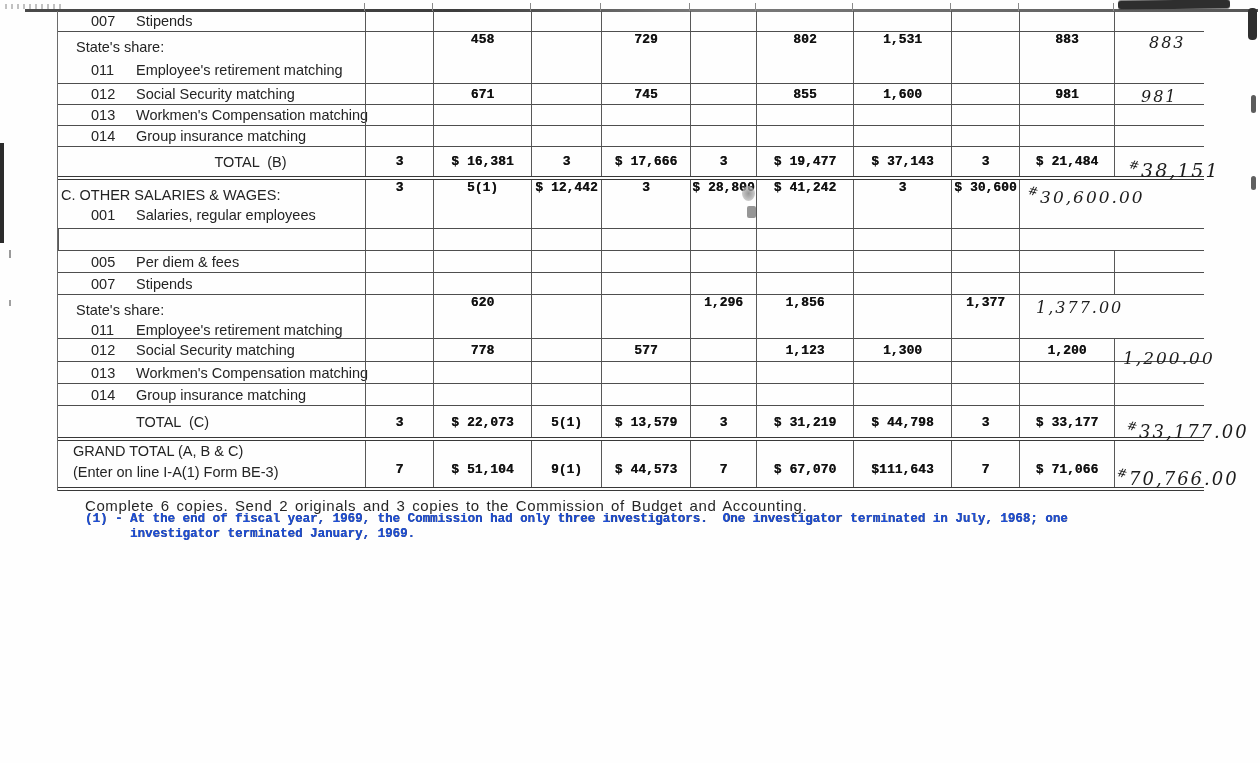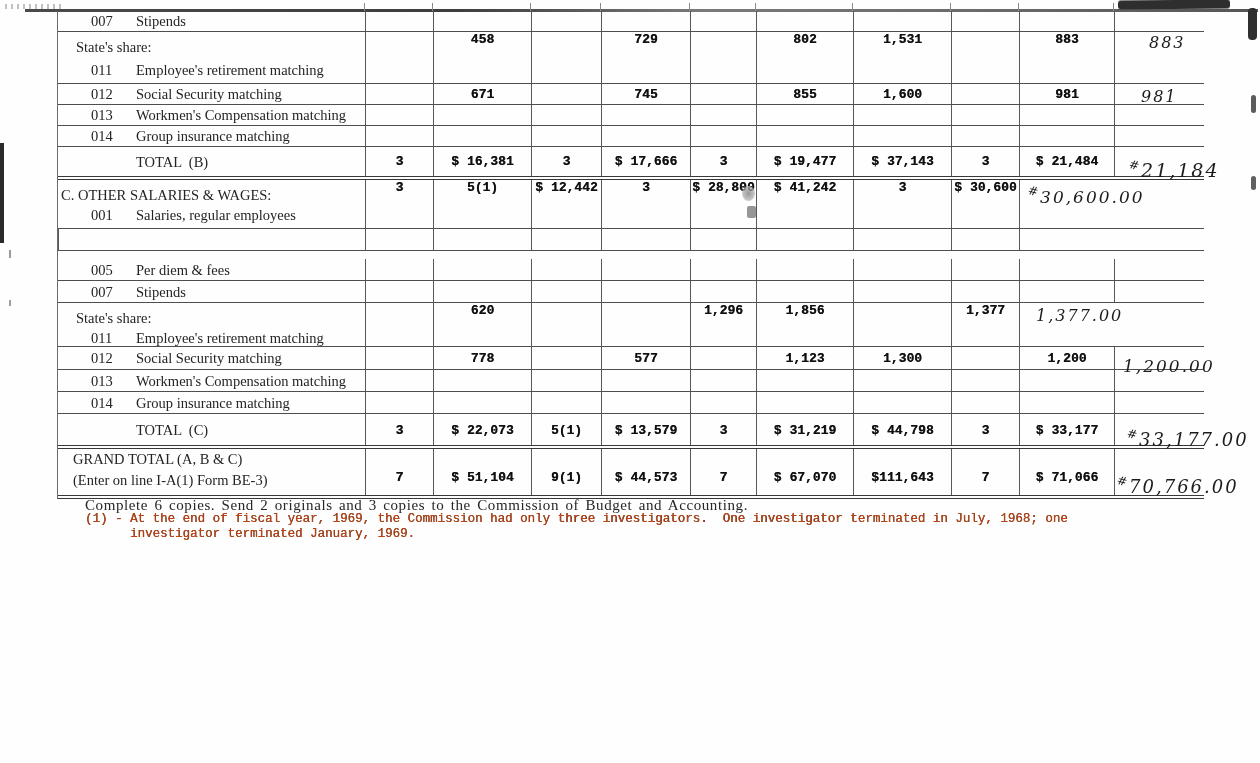--- a/index.html
+++ b/index.html
@@ -9,21 +9,21 @@
   
   .table-wrap{position:absolute;left:57px;top:11px;width:1146px;border-left:1px solid #6b6b6b;}
   .trow{display:grid;border-bottom:1px solid #4e4e4e;box-sizing:border-box;position:relative;}
   .trow.dbl{border-bottom:4px double #383838;}
   .cell{border-left:1px solid #585858;display:flex;justify-content:center;align-items:center;
         box-sizing:border-box;position:relative;}
   .cell.desc{border-left:none;display:flex;flex-direction:column;justify-content:center;
              align-items:stretch;}
   .cell.hand-col{overflow:visible;justify-content:flex-start;}
 
-  .printed{font-family:Liberation Serif, serif;font-size:14.5px;color:#242424;}
+  .printed{font-family:Liberation Sans, sans-serif;font-size:14.5px;color:#242424;}
   .typed{font-family:"Liberation Mono","DejaVu Sans Mono",monospace;font-weight:700;
          font-size:13px;color:#101010;text-shadow:.3px .3px 0 #3c3c3c;white-space:nowrap;}
 
   .desc-line{white-space:pre;line-height:20px;}
   .code{display:inline-block;width:45px;}
   .item-line{padding-left:33px;}
   .group-line{padding-left:18px;}
   .section-line{padding-left:3px;}
   .total-line{padding-left:78px;}
   .grand-line{padding-left:15px;line-height:21px;}
@@ -38,21 +38,21 @@
   .hand{font-family:"DejaVu Serif",serif;font-style:italic;color:#1c1c1c;
         letter-spacing:2px;white-space:nowrap;transform:skewX(-12deg) rotate(-2deg);
         transform-origin:left bottom;position:relative;z-index:5;}
   .hmark{display:inline-block;font-size:12px;transform:rotate(14deg);position:relative;
          top:-8px;margin-right:2px;letter-spacing:0;}
 
   
   .footer-printed{position:absolute;left:85px;top:497px;font-size:15px;letter-spacing:.6px;
                   word-spacing:2px;color:#262626;}
   .footer-typed{position:absolute;left:85px;top:512px;font-family:"Liberation Mono","DejaVu Sans Mono",monospace;
-                font-weight:400;font-size:12.5px;line-height:14.5px;color:#c2410c;
+                font-weight:700;font-size:12.5px;line-height:14.5px;color:#1d4ed8;
                 text-shadow:.3px .3px 0 #3c3c3c;white-space:pre;}
 
   
   .artifact{position:absolute;pointer-events:none;}
   .top-rule{left:25px;top:9px;width:1233px;height:3px;
             background:linear-gradient(to right,#4a4a4a 0%,#3d3d3d 35%,#7a7a7a 55%,#6a6a6a 78%,#555 100%);
             filter:blur(.3px);}
   .tick{top:3px;width:1px;height:8px;background:#8a8a8a;}
 </style>
 </head>
@@ -238,21 +238,21 @@
           <span class="typed"></span>
         </div>
         <div class="cell">
           <span class="typed"></span>
         </div>
         <div class="cell">
           <span class="typed"></span>
         </div>
         <div class="cell hand-col"></div>
       </div>
-      <div class="trow r-total dbl" style="grid-template-columns: 307px 68px 98px 70px 89px 66px 97px 98px 68px 95px 90px; height: 33px;">
+      <div class="trow r-total dbl" style="grid-template-columns: 307px 68px 98px 70px 89px 66px 97px 98px 68px 95px 90px; height: 33px; text-align: center;">
         <div class="cell desc printed">
           <div class="desc-line total-line"><span>TOTAL  (B)</span></div>
         </div>
         <div class="cell">
           <span class="typed">3</span>
         </div>
         <div class="cell">
           <span class="typed">$ 16,381</span>
         </div>
         <div class="cell">
@@ -270,21 +270,21 @@
         <div class="cell">
           <span class="typed">$ 37,143</span>
         </div>
         <div class="cell">
           <span class="typed">3</span>
         </div>
         <div class="cell">
           <span class="typed">$ 21,484</span>
         </div>
         <div class="cell hand-col">
-          <span class="hand" style="margin-left: 14px; transform: translateY(12px); font-size: 19px;"><span class="hmark">#</span><span>21,184</span></span>
+          <span class="hand" style="margin-left: 14px; transform: translateY(12px); font-size: 19px;"><span class="hmark">#</span><span>38,151</span></span>
         </div>
       </div>
       <div class="trow r-tall" style="grid-template-columns: 307px 68px 98px 70px 89px 66px 97px 98px 68px 95px 90px; height: 49px;">
         <div class="cell desc printed">
           <div class="desc-line section-line"><span>C. OTHER SALARIES &amp; WAGES:</span></div>
           <div class="desc-line item-line"><span class="code">001</span><span>Salaries, regular employees</span></div>
         </div>
         <div class="cell">
           <span class="typed">3</span>
         </div>
@@ -337,21 +337,21 @@
           <span class="typed"></span>
         </div>
         <div class="cell">
           <span class="typed"></span>
         </div>
         <div class="cell">
           <span class="typed"></span>
         </div>
         <div class="cell hand-col"></div>
       </div>
-      <div class="trow r-item" style="grid-template-columns: 307px 68px 98px 70px 89px 66px 97px 98px 68px 95px 90px; height: 22px; margin-top: 8px;">
+      <div class="trow r-item" style="grid-template-columns: 307px 68px 98px 70px 89px 66px 97px 98px 68px 95px 90px; height: 22px;">
         <div class="cell desc printed">
           <div class="desc-line item-line"><span class="code">005</span><span>Per diem &amp; fees</span></div>
         </div>
         <div class="cell">
           <span class="typed"></span>
         </div>
         <div class="cell">
           <span class="typed"></span>
         </div>
         <div class="cell">

